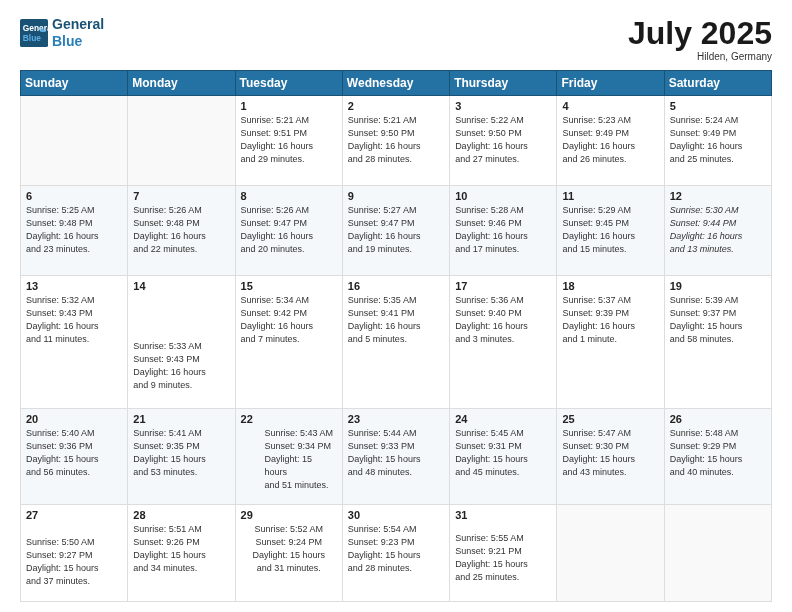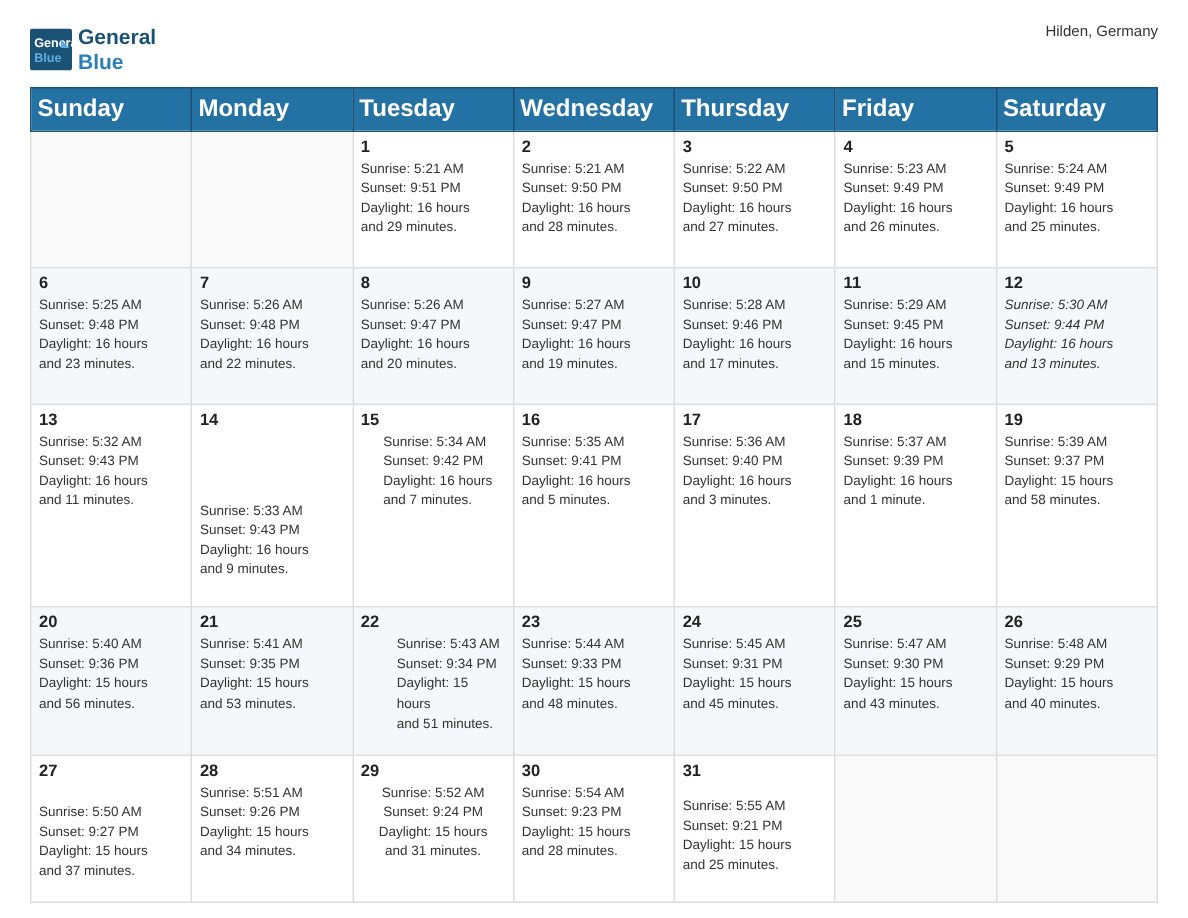--- a/index.html
+++ b/index.html
@@ -57,21 +57,21 @@
     .calendar {
       flex: 1;
       border: 1px solid #ccc;
       border-collapse: collapse;
       width: 100%;
       table-layout: fixed;
     }
     .calendar th {
       background: #2471a3;
       color: #fff;
-      font-size: 16px;
+      font-size: 12px;
       font-weight: bold;
       padding: 5px 4px;
       text-align: left;
       border: 1px solid #1a5276;
     }
     .calendar td {
       vertical-align: top;
       padding: 4px 5px;
       border: 1px solid #ddd;
       font-size: 9.5px;
@@ -108,20 +108,21 @@
         <text x="3" y="13" font-size="9" font-weight="bold" fill="white" font-family="Arial">General</text>
         <text x="3" y="24" font-size="9" font-weight="bold" fill="#5dade2" font-family="Arial">Blue</text>
         <polygon points="22,8 28,14 22,14" fill="#5dade2"></polygon>
       </svg>
       <div class="logo-text">
         <div>General</div>
         <span>Blue</span>
       </div>
     </div>
     <div class="title-block">
+      <div class="month-year">July 2025</div>
       <div class="location">Hilden, Germany</div>
     </div>
   </div>
 
   <table class="calendar">
     <thead>
       <tr>
       <th>Sunday</th>
           <th>Monday</th>
           <th>Tuesday</th>
@@ -232,21 +233,21 @@
           </td>
           <td>
             <span class="day-num">14</span>
             <div class="cell-content" style="white-space: pre-line; margin-top: 48px;">Sunrise: 5:33 AM
 Sunset: 9:43 PM
 Daylight: 16 hours
 and 9 minutes.</div>
           </td>
           <td>
             <span class="day-num">15</span>
-            <div class="cell-content" style="white-space: pre-line; margin-left: 15px;">Sunrise: 5:34 AM
+            <div class="cell-content" style="white-space: pre-line;">Sunrise: 5:34 AM
 Sunset: 9:42 PM
 Daylight: 16 hours
 and 7 minutes.</div>
           </td>
           <td>
             <span class="day-num">16</span>
             <div class="cell-content" style="white-space: pre-line;">Sunrise: 5:35 AM
 Sunset: 9:41 PM
 Daylight: 16 hours
 and 5 minutes.</div>

